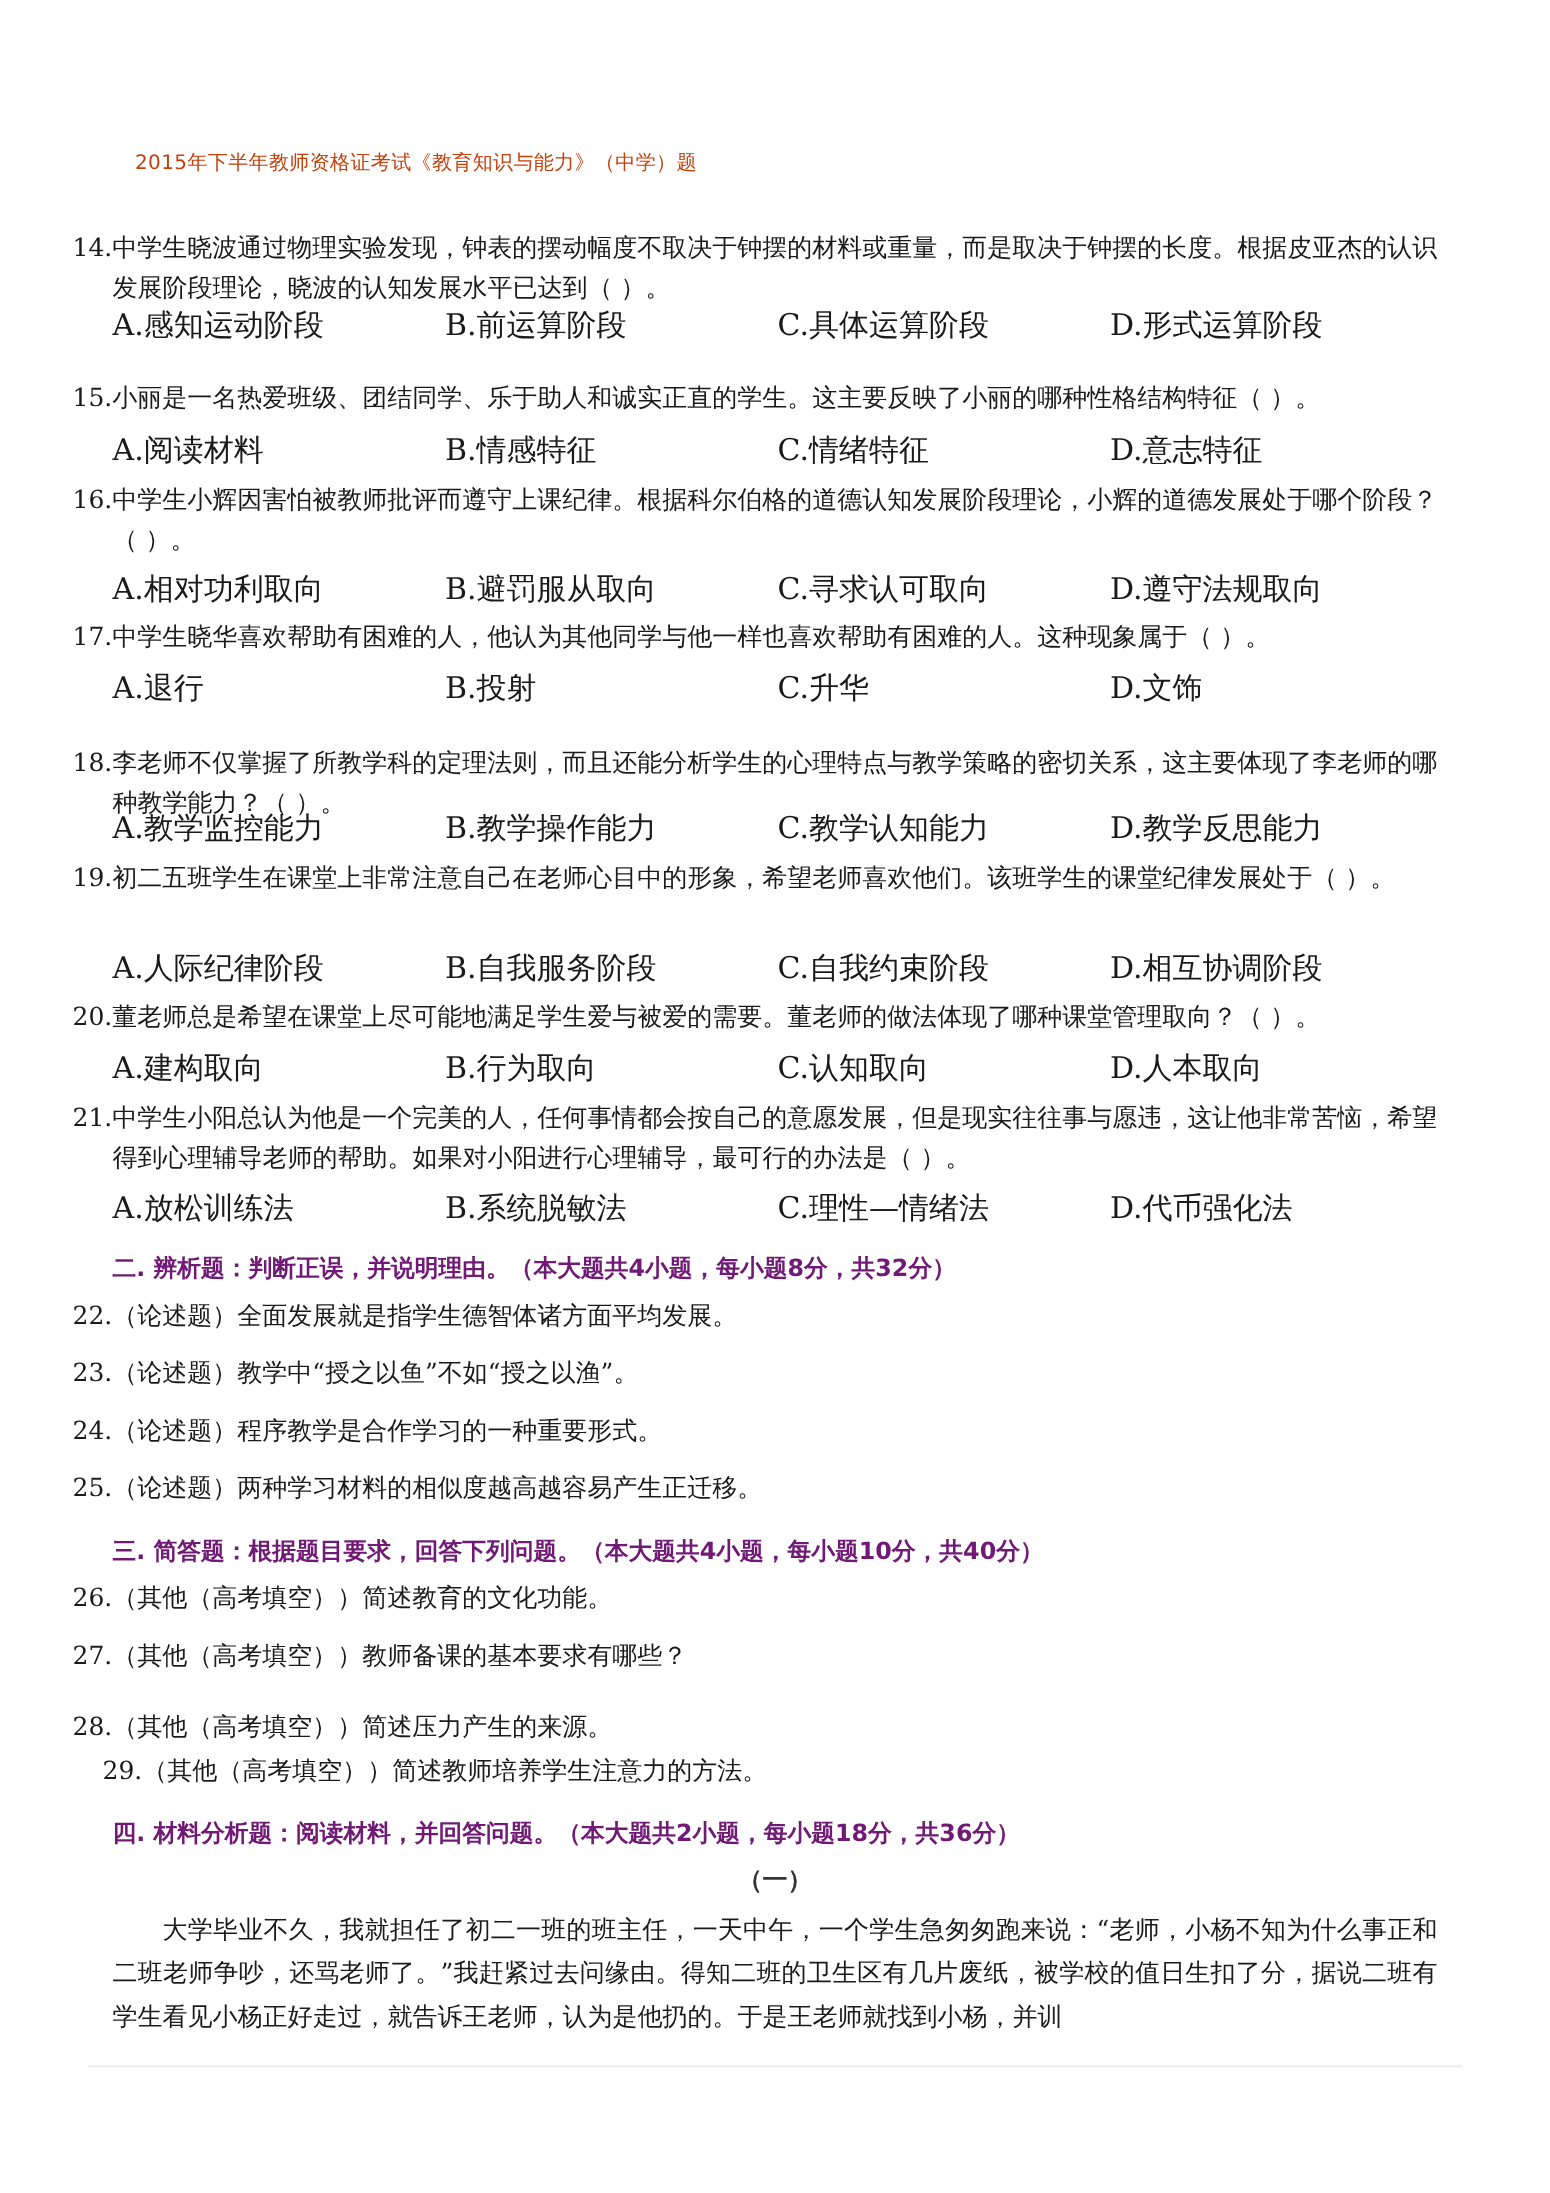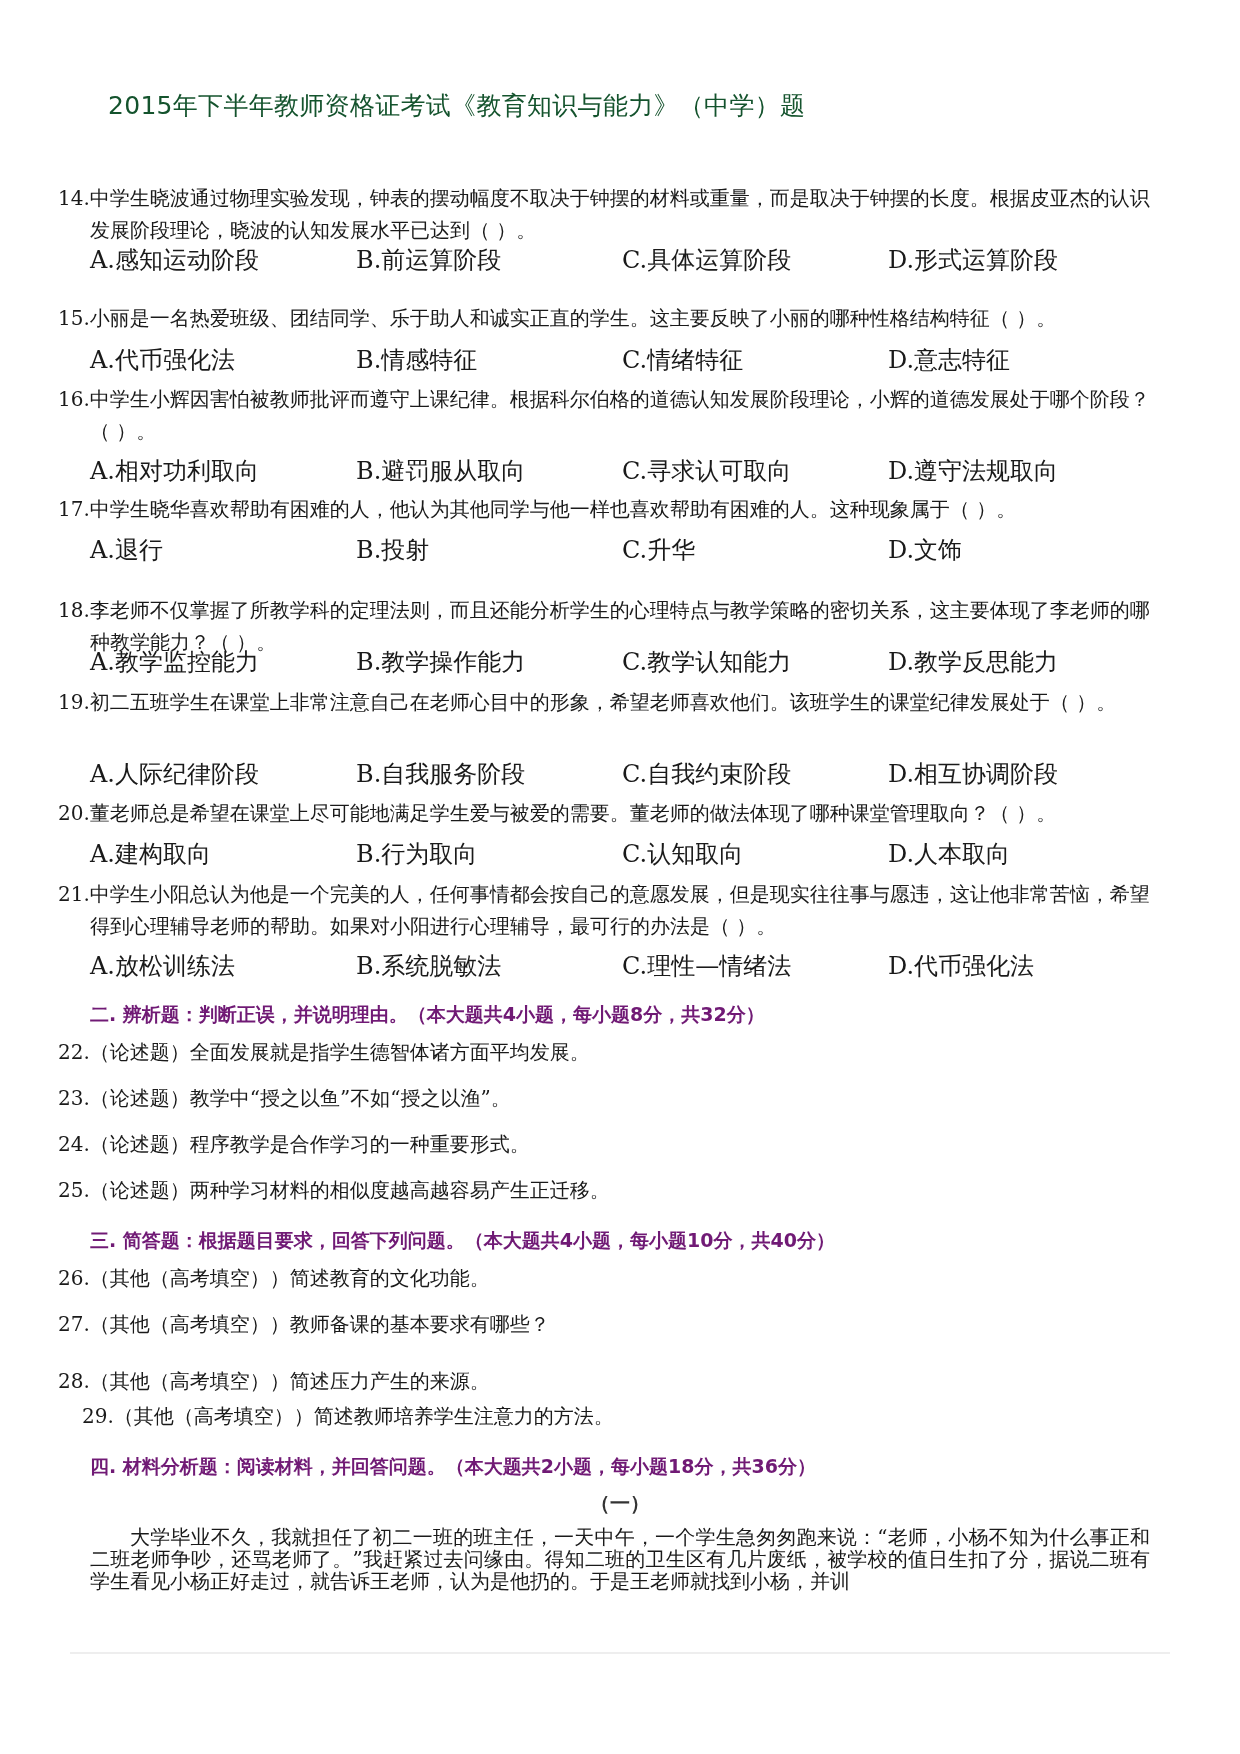--- a/index.html
+++ b/index.html
@@ -1,30 +1,30 @@
 <!DOCTYPE html>
 <html><head>
 <meta charset="utf-8">
 <style>
   html, body { margin: 0; padding: 0; background: #ffffff; }
   body { width: 1240px; height: 1754px; position: relative; overflow: hidden;
          font-family: "DejaVu Serif", "Liberation Serif", serif; color: #1a1a1a; }
-  .title { position: absolute; left: 108px; top: 89px; font-family: "DejaVu Sans", "Liberation Sans", sans-serif;
-           font-size: 25px; color: #14532d; letter-spacing: 0.3px; }
+  .title { position: absolute; left: 108px; top: 120px; font-family: "DejaVu Sans", "Liberation Sans", sans-serif;
+           font-size: 16px; color: #c2410c; letter-spacing: 0.3px; }
   .q { position: absolute; left: 58px; width: 1100px; font-size: 20px; line-height: 32px; }
   .q .stem { display: block; padding-left: 32px; text-indent: -32px; }
   .opts { position: absolute; left: 90px; width: 1080px; font-size: 24px; height: 32px; }
   .opt { position: absolute; top: 0; white-space: nowrap; }
   .opt.a { left: 0; } .opt.b { left: 266px; } .opt.c { left: 532px; } .opt.d { left: 798px; }
   .sec { position: absolute; left: 90px; font-family: "DejaVu Sans", "Liberation Sans", sans-serif;
          font-weight: bold; font-size: 19px; color: #701a75; }
   .line { position: absolute; left: 58px; font-size: 20px; line-height: 32px; white-space: nowrap; }
   .sub { position: absolute; left: 0; width: 1240px; text-align: center; top: 1490px;
          font-family: "DejaVu Sans", "Liberation Sans", sans-serif; font-weight: bold; font-size: 20px; color: #333; }
-  .para { position: absolute; left: 90px; width: 1060px; top: 1526px; font-size: 20px; line-height: 22px;
+  .para { position: absolute; left: 90px; width: 1060px; top: 1526px; font-size: 20px; line-height: 35px;
           text-indent: 40px; text-align: justify; }
   .divider { position: absolute; left: 70px; top: 1652px; width: 1100px; height: 2px; background: #eeeeee; }
 </style>
 </head>
 <body>
 
 <div>
 
   <div class="title">2015年下半年教师资格证考试《教育知识与能力》（中学）题</div>
 
@@ -35,21 +35,21 @@
     <span class="opt a">A.感知运动阶段</span>
     <span class="opt b">B.前运算阶段</span>
     <span class="opt c">C.具体运算阶段</span>
     <span class="opt d">D.形式运算阶段</span>
   </div>
 
   <div class="q" style="top:302px;">
     <span class="stem">15.小丽是一名热爱班级、团结同学、乐于助人和诚实正直的学生。这主要反映了小丽的哪种性格结构特征（  ）。</span>
   </div>
   <div class="opts" style="top:344px;">
-    <span class="opt a">A.代币强化法</span>
+    <span class="opt a">A.阅读材料</span>
     <span class="opt b">B.情感特征</span>
     <span class="opt c">C.情绪特征</span>
     <span class="opt d">D.意志特征</span>
   </div>
 
   <div class="q" style="top:383px;">
     <span class="stem">16.中学生小辉因害怕被教师批评而遵守上课纪律。根据科尔伯格的道德认知发展阶段理论，小辉的道德发展处于哪个阶段？（  ）。</span>
   </div>
   <div class="opts" style="top:455px;">
     <span class="opt a">A.相对功利取向</span>

